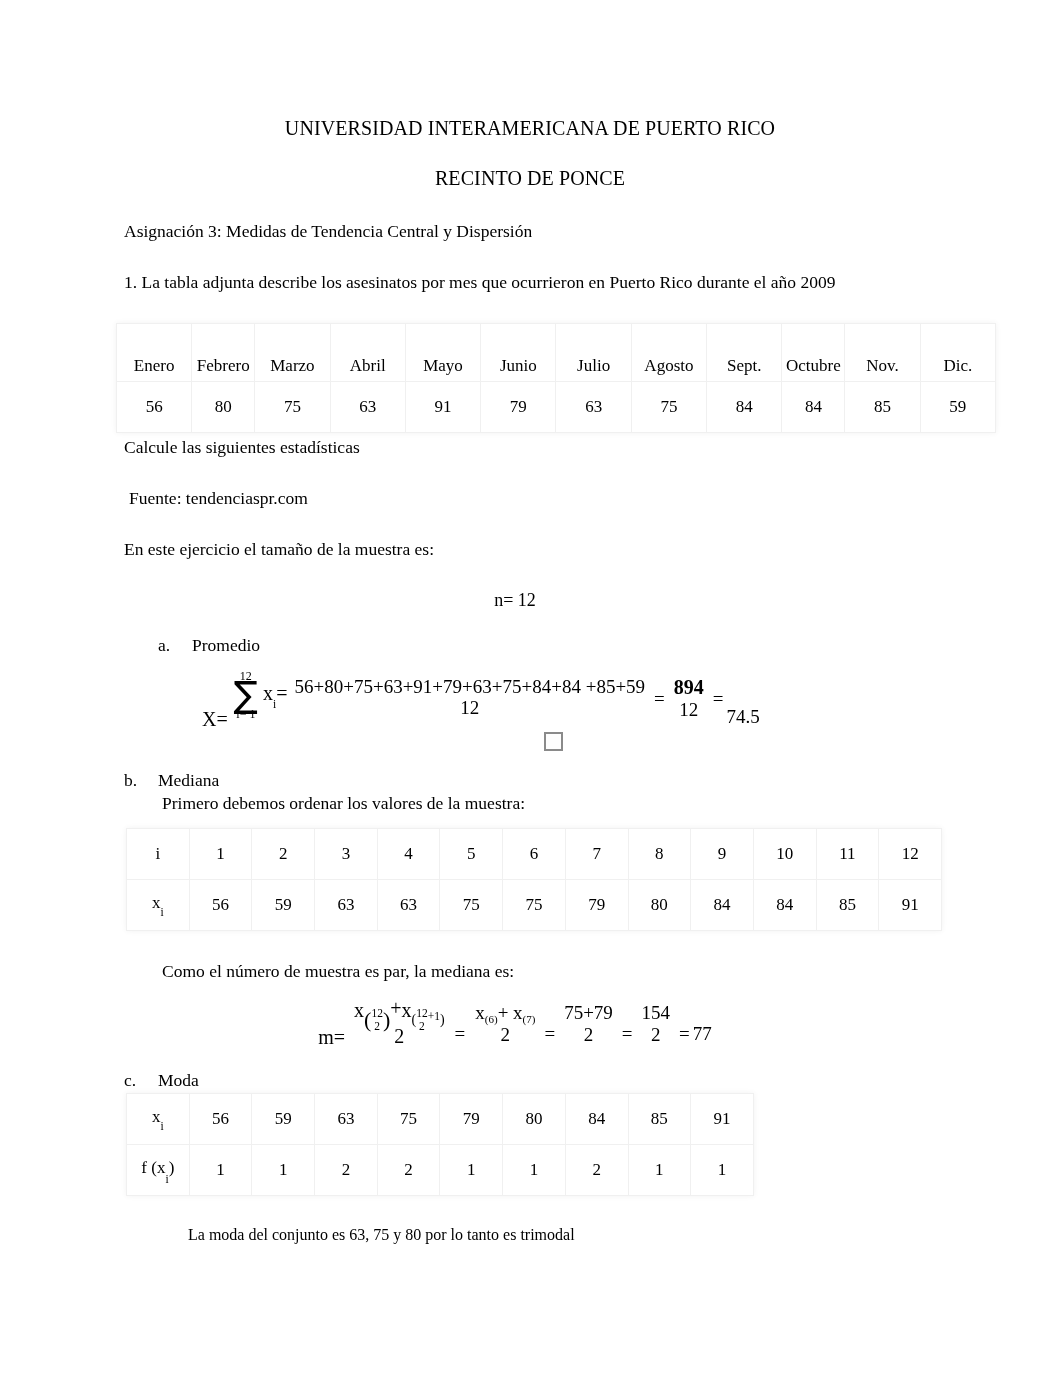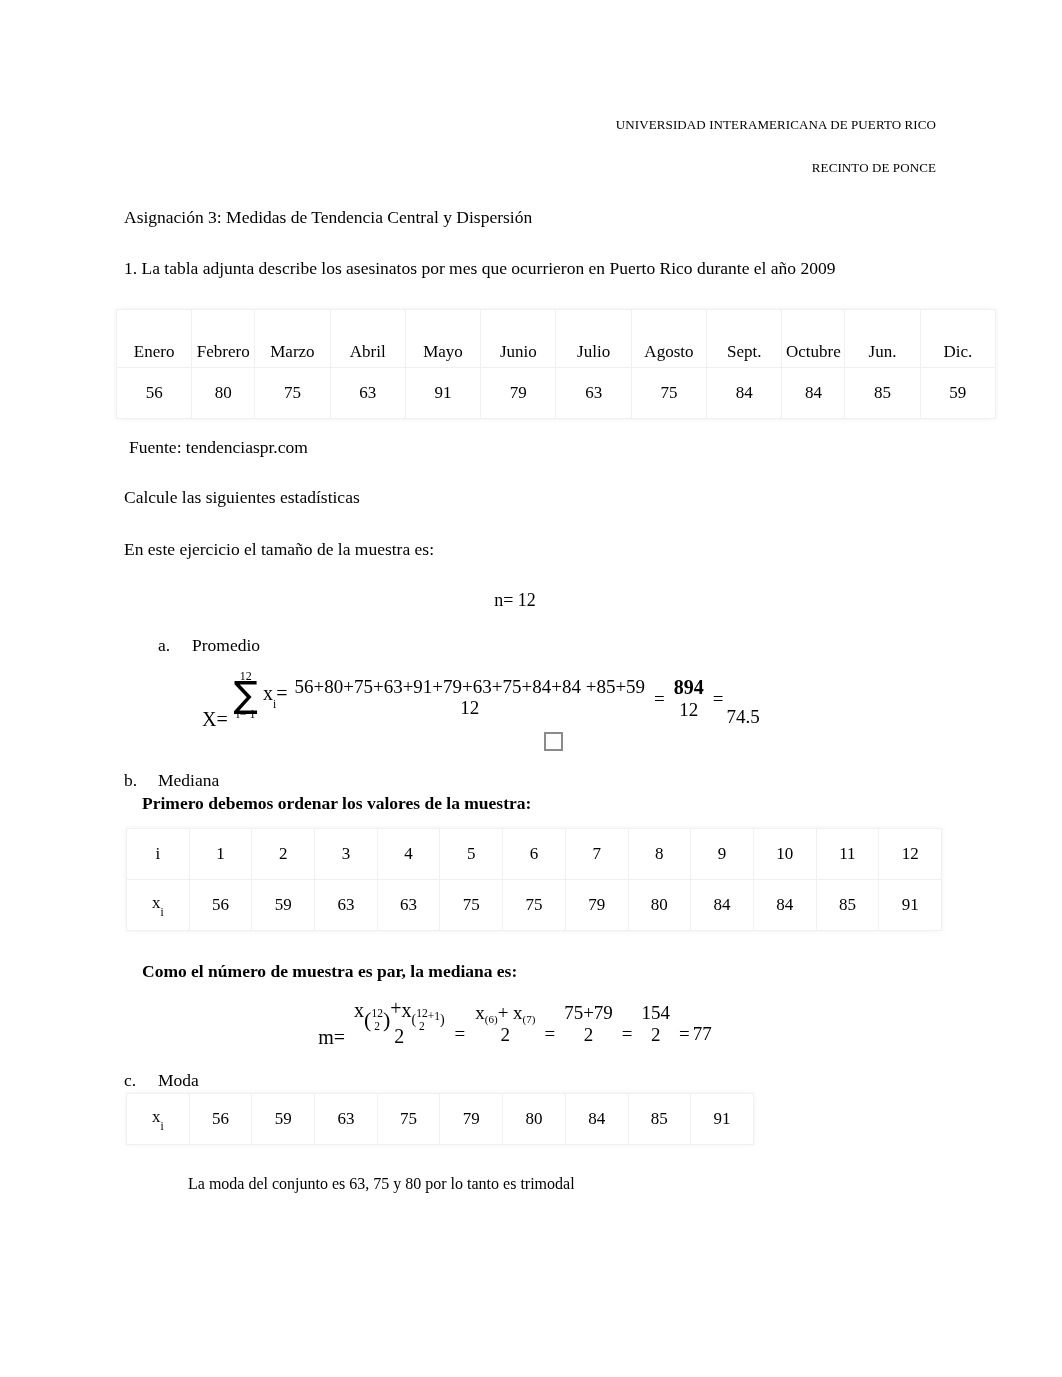--- a/index.html
+++ b/index.html
@@ -24,22 +24,22 @@
   }
   .content {
     position: absolute;
     left: 124px;
     top: 118px;
     width: 812px;
   }
 
   
   .center-head {
-    text-align: right;
-    font-size: 13px;
+    text-align: center;
+    font-size: 20px;
     line-height: 1.0;
     margin: 0 0 30px 0;
     letter-spacing: 0.1px;
     font-family: Liberation Serif, serif;
   }
   .center-head.second { margin-bottom: 33px; }
 
   p.para {
     font-size: 17.5px;
     line-height: 1.15;
@@ -66,21 +66,21 @@
     text-align: left;
   }
   .li-a { margin-left: 34px; margin-bottom: 6px; }
   .li-b { margin-left: 0px; margin-bottom: 2px; }
   .li-c { margin-left: 0px; margin-bottom: 2px; }
   .sub-line {
     font-size: 17.5px;
     line-height: 1.2;
     margin: 0 0 12px 34px;
   }
-  .sub-line.indent-b { margin-left: 18px; font-weight: bold; }
+  .sub-line.indent-b { margin-left: 38px; }
 
   
   table.doc-table {
     border-collapse: collapse;
     table-layout: fixed;
     background: #14b8a6;
   }
   table.doc-table td {
     border: 1px solid #f0f0f0;
     text-align: center;
@@ -192,44 +192,44 @@
           <td>Enero</td>
           <td class="wrap-narrow">Febrero</td>
           <td>Marzo</td>
           <td>Abril</td>
           <td>Mayo</td>
           <td>Junio</td>
           <td>Julio</td>
           <td>Agosto</td>
           <td>Sept.</td>
           <td class="wrap-narrow">Octubre</td>
-          <td>Jun.</td>
+          <td>Nov.</td>
           <td>Dic.</td>
         </tr>
         <tr class="val-row">
           <td>56</td>
           <td>80</td>
           <td>75</td>
           <td>63</td>
           <td>91</td>
           <td>79</td>
           <td>63</td>
           <td>75</td>
           <td>84</td>
           <td>84</td>
           <td>85</td>
           <td>59</td>
         </tr>
       </tbody>
         </table>
     </div>
 
+    <p class="para">Calcule las siguientes estadísticas</p>
+
     <p class="para" style="margin-top:14px;margin-bottom:30px;margin-left:5px;">Fuente: tendenciaspr.com</p>
-
-    <p class="para">Calcule las siguientes estadísticas</p>
     <p class="para">En este ejercicio el tamaño de la muestra es:</p>
 
     <div class="centered-line">n= 12</div>
 
     
     <div class="list-item li-a">
       <span class="marker">a.</span>
       <span>Promedio</span>
     </div>
 
@@ -379,20 +379,32 @@
           <td>56</td>
           <td>59</td>
           <td>63</td>
           <td>75</td>
           <td>79</td>
           <td>80</td>
           <td>84</td>
           <td>85</td>
           <td>91</td>
         </tr>
+        <tr>
+          <td><span>f (x</span><span class="sub" style="top:5px;">i</span><span>)</span></td>
+          <td>1</td>
+          <td>1</td>
+          <td>2</td>
+          <td>2</td>
+          <td>1</td>
+          <td>1</td>
+          <td>2</td>
+          <td>1</td>
+          <td>1</td>
+        </tr>
       </tbody>
         </table>
     </div>
 
     <div class="final-line">La moda del conjunto es  63, 75 y 80 por lo tanto es trimodal</div>
 
   </div>
 </div>
 
 </body></html>

